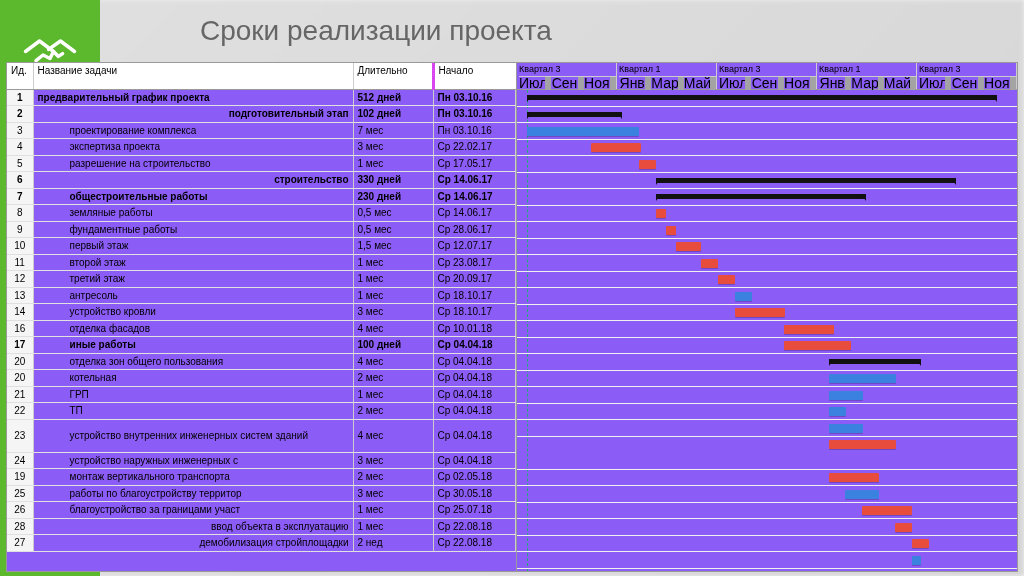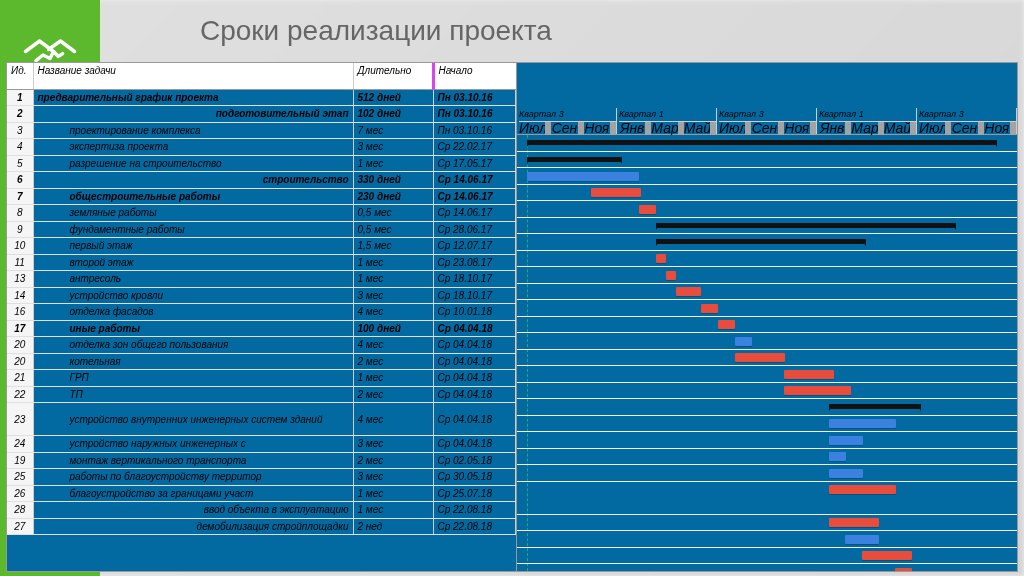--- a/index.html
+++ b/index.html
@@ -1,33 +1,33 @@
 <!DOCTYPE html>
 <html><head>
 <meta charset="utf-8">
 <style>
   * { box-sizing: border-box; margin: 0; padding: 0; }
   body { font-family: Arial, sans-serif; width: 1024px; height: 576px; overflow: hidden; position: relative; background: #f0f0f0; }
   .bg { position: absolute; inset: 0; background: linear-gradient(135deg, #e0e0e0 0%, #d5d5d5 100%); filter: blur(2px); }
   .sidebar { position: absolute; left: 0; top: 0; width: 100px; height: 100%; background: #5cb82c; display: flex; align-items: flex-start; justify-content: center; padding-top: 20px; }
   .logo svg { width: 70px; height: 70px; }
   .title { position: absolute; left: 200px; top: 15px; font-size: 28px; color: #666; font-weight: 400; }
-  .panel { position: absolute; left: 6px; top: 62px; width: 1012px; height: 510px; background: #0369a1; border: 1px solid #999; font-size: 10px; color: #000; display: flex; font-style: italic; }
+  .panel { position: absolute; left: 6px; top: 62px; width: 1012px; height: 510px; background: #8b5cf6; border: 1px solid #999; font-size: 10px; color: #000; display: flex; }
   .task-table { width: 510px; border-right: 1px solid #999; }
   .task-table table { width: 100%; border-collapse: collapse; }
   .task-table th { text-align: left; font-weight: 400; padding: 2px 4px; border-bottom: 1px solid #999; background: #fff; height: 26px; vertical-align: top; }
   .task-table th:nth-child(1) { width: 26px; border-right: 1px solid #ccc; }
   .task-table th:nth-child(2) { width: 320px; border-right: 1px solid #ccc; }
   .task-table th:nth-child(3) { width: 80px; border-right: 3px solid #d946ef; }
   .task-table td { padding: 1px 4px; border-bottom: 1px solid #e0e0e0; border-right: 1px solid #ccc; height: 16.5px; white-space: nowrap; overflow: hidden; }
   .task-table td:first-child { text-align: center; background: #f5f5f5; }
   .bold { font-weight: 700; }
   .ind1 { padding-left: 20px !important; text-align: right; }
   .ind2 { padding-left: 36px !important; }
-  .gantt { flex: 1; position: relative; overflow: hidden; margin-top: 45px; }
+  .gantt { flex: 1; position: relative; overflow: hidden; }
   .timeline-header { height: 27px; border-bottom: 1px solid #999; display: flex; font-size: 9px; }
   .quarter { border-right: 1px solid #ccc; text-align: left; padding-left: 2px; line-height: 13px; }
   .months { display: flex; border-top: 1px solid #ccc; }
   .month { flex: 1; border-right: 6px solid #a3a3a3; text-align: center; overflow: hidden; font-size: 14px; }
   .gantt-body { position: relative; height: calc(100% - 27px); }
   .gantt-row { height: 16.5px; position: relative; border-bottom: 1px solid #f0f0f0; }
   .bar { position: absolute; height: 9px; top: 3.5px; border-radius: 1px; }
   .bar-red { background: #e74c3c; box-shadow: 0 1px 0 rgba(0,0,0,.2); }
   .bar-blue { background: #3b82e0; box-shadow: 0 1px 0 rgba(0,0,0,.2); }
   .summary-bar { position: absolute; height: 5px; top: 5px; background: #111; }
@@ -126,20 +126,26 @@
             <td>1,5 мес</td>
             <td>Ср 12.07.17</td>
           </tr>
           <tr>
             <td>11</td>
             <td class="ind2">второй этаж</td>
             <td>1 мес</td>
             <td>Ср 23.08.17</td>
           </tr>
           <tr>
+            <td>12</td>
+            <td class="ind2">третий этаж</td>
+            <td>1 мес</td>
+            <td>Ср 20.09.17</td>
+          </tr>
+          <tr>
             <td>13</td>
             <td class="ind2">антресоль</td>
             <td>1 мес</td>
             <td>Ср 18.10.17</td>
           </tr>
           <tr>
             <td>14</td>
             <td class="ind2">устройство кровли</td>
             <td>3 мес</td>
             <td>Ср 18.10.17</td>

